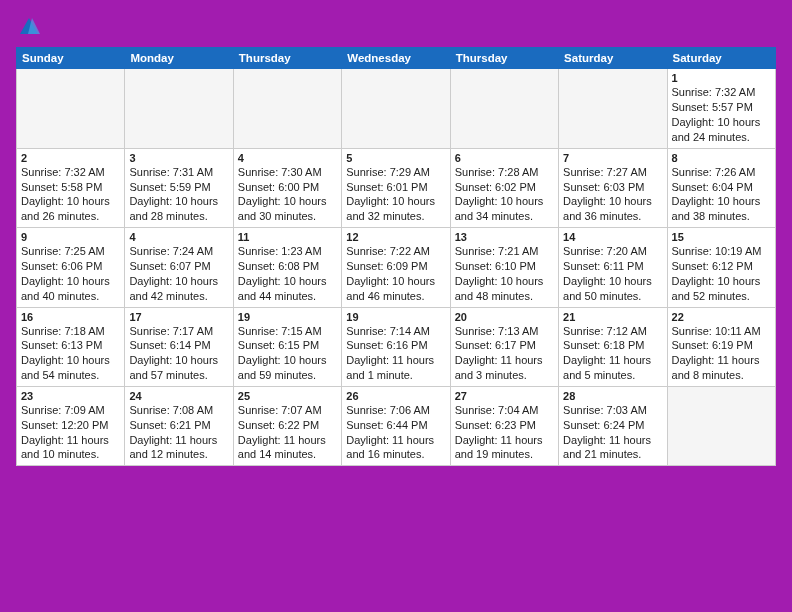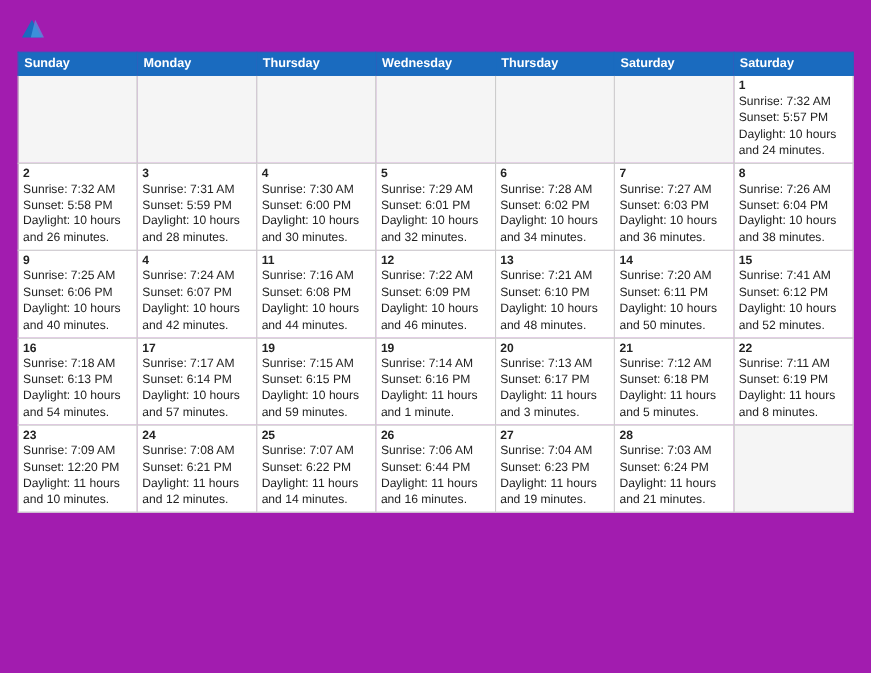--- a/index.html
+++ b/index.html
@@ -194,21 +194,21 @@
 Daylight: 10 hours and 40 minutes.</div>
           </td>
           <td>
             <span class="day-num">4</span>
             <div class="day-info">Sunrise: 7:24 AM
 Sunset: 6:07 PM
 Daylight: 10 hours and 42 minutes.</div>
           </td>
           <td>
             <span class="day-num">11</span>
-            <div class="day-info">Sunrise: 7:16 AM
+            <div class="day-info">Sunrise: 1:23 AM
 Sunset: 6:08 PM
 Daylight: 10 hours and 44 minutes.</div>
           </td>
           <td>
             <span class="day-num">12</span>
             <div class="day-info">Sunrise: 7:22 AM
 Sunset: 6:09 PM
 Daylight: 10 hours and 46 minutes.</div>
           </td>
           <td>
@@ -218,21 +218,21 @@
 Daylight: 10 hours and 48 minutes.</div>
           </td>
           <td>
             <span class="day-num">14</span>
             <div class="day-info">Sunrise: 7:20 AM
 Sunset: 6:11 PM
 Daylight: 10 hours and 50 minutes.</div>
           </td>
           <td>
             <span class="day-num">15</span>
-            <div class="day-info">Sunrise: 7:41 AM
+            <div class="day-info">Sunrise: 10:19 AM
 Sunset: 6:12 PM
 Daylight: 10 hours and 52 minutes.</div>
           </td>
         </tr>
         <tr>
           <td>
             <span class="day-num">16</span>
             <div class="day-info">Sunrise: 7:18 AM
 Sunset: 6:13 PM
 Daylight: 10 hours and 54 minutes.</div>
@@ -262,21 +262,21 @@
 Daylight: 11 hours and 3 minutes.</div>
           </td>
           <td>
             <span class="day-num">21</span>
             <div class="day-info">Sunrise: 7:12 AM
 Sunset: 6:18 PM
 Daylight: 11 hours and 5 minutes.</div>
           </td>
           <td>
             <span class="day-num">22</span>
-            <div class="day-info">Sunrise: 7:11 AM
+            <div class="day-info">Sunrise: 10:11 AM
 Sunset: 6:19 PM
 Daylight: 11 hours and 8 minutes.</div>
           </td>
         </tr>
         <tr>
           <td>
             <span class="day-num">23</span>
             <div class="day-info">Sunrise: 7:09 AM
 Sunset: 12:20 PM
 Daylight: 11 hours and 10 minutes.</div>

